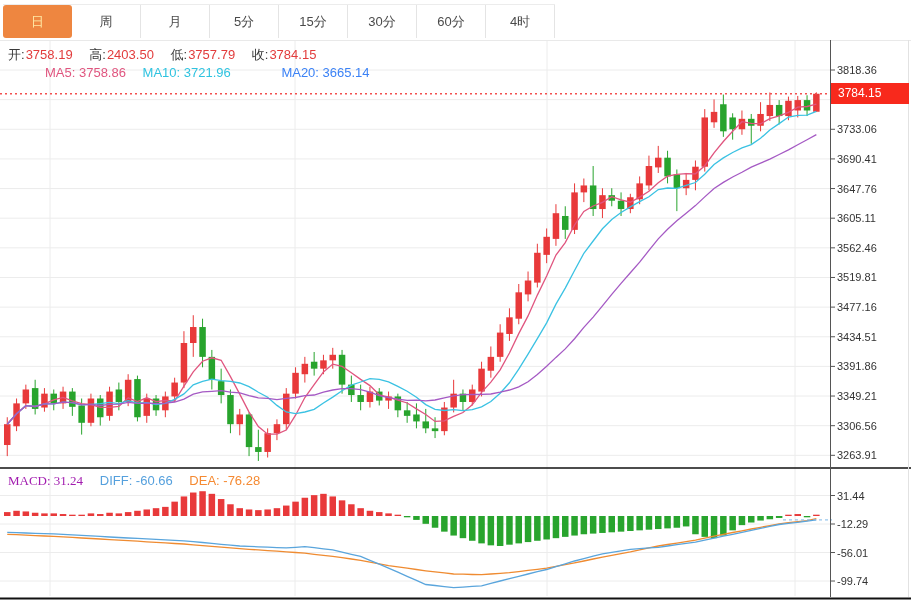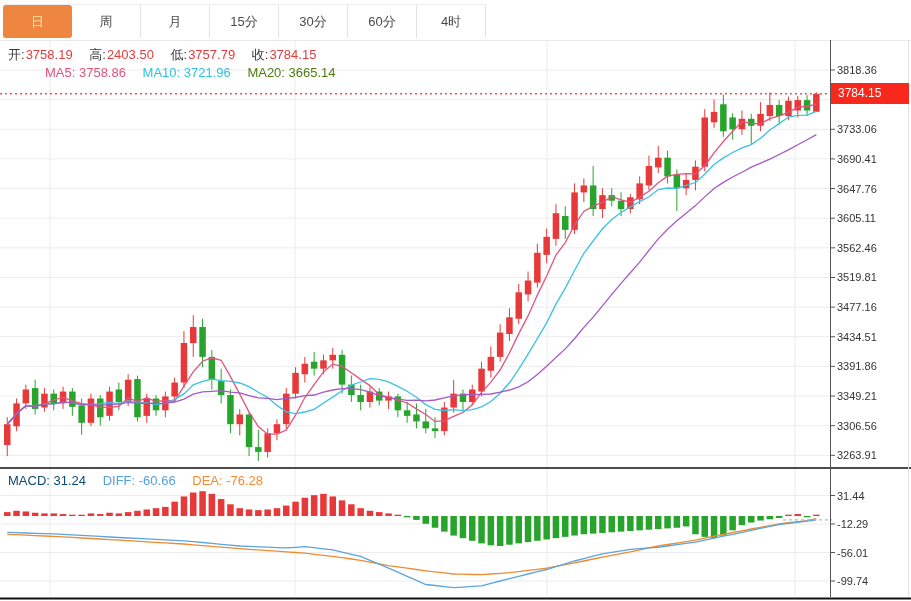--- a/index.html
+++ b/index.html
@@ -19,34 +19,35 @@
   .topline{position:absolute;left:0;top:40px;width:911px;height:1px;background:#e9e9e9;z-index:1;}
   #chart-svg{position:absolute;left:0;top:0;z-index:2;}
   .legend{position:absolute;left:8px;z-index:4;font-size:13px;white-space:nowrap;}
   .legend span{margin-right:13px;}
   .legend .pair{margin-right:13px;}
   .legend .k{color:#3a3a3a;margin-right:1px;}
   .legend .v{color:#e23c3c;margin-right:0;}
   .legend-ohlc{top:46px;}
   .legend-ma{top:65px;}
   .legend-macd{top:473px;}
-  .ma5{color:#e0557f;margin-left:37px;} .ma10{color:#2fc3e0;} .ma20{color:#4d7c0f;}
-  .c-macd{color:#0c4a6e;} .c-diff{color:#55a0dd;} .c-dea{color:#f58a32;}
+  .ma5{color:#e0557f;margin-left:37px;} .ma10{color:#2fc3e0;} .ma20{color:#3b82f6;margin-left:34px;}
+  .c-macd{color:#a21caf;font-family:Liberation Serif, serif;} .c-diff{color:#55a0dd;} .c-dea{color:#f58a32;}
   .price-tag{
     position:absolute;left:831px;top:83px;width:78px;height:21px;box-sizing:border-box;
     background:#f8291c;color:#fff;font-size:12px;line-height:21px;padding-left:7px;z-index:4;
   }
 </style>
 </head>
 <body>
 
 <div class="tabbar">
   <div class="tab active">日</div>
   <div class="tab">周</div>
   <div class="tab">月</div>
+  <div class="tab">5分</div>
   <div class="tab">15分</div>
   <div class="tab">30分</div>
   <div class="tab">60分</div>
   <div class="tab">4时</div>
 </div>
 
 <div class="topline"></div>
 
 <svg id="chart-svg" width="911" height="601">
     <line x1="0" y1="70" x2="830" y2="70" stroke="#ececec" stroke-width="1"></line>

